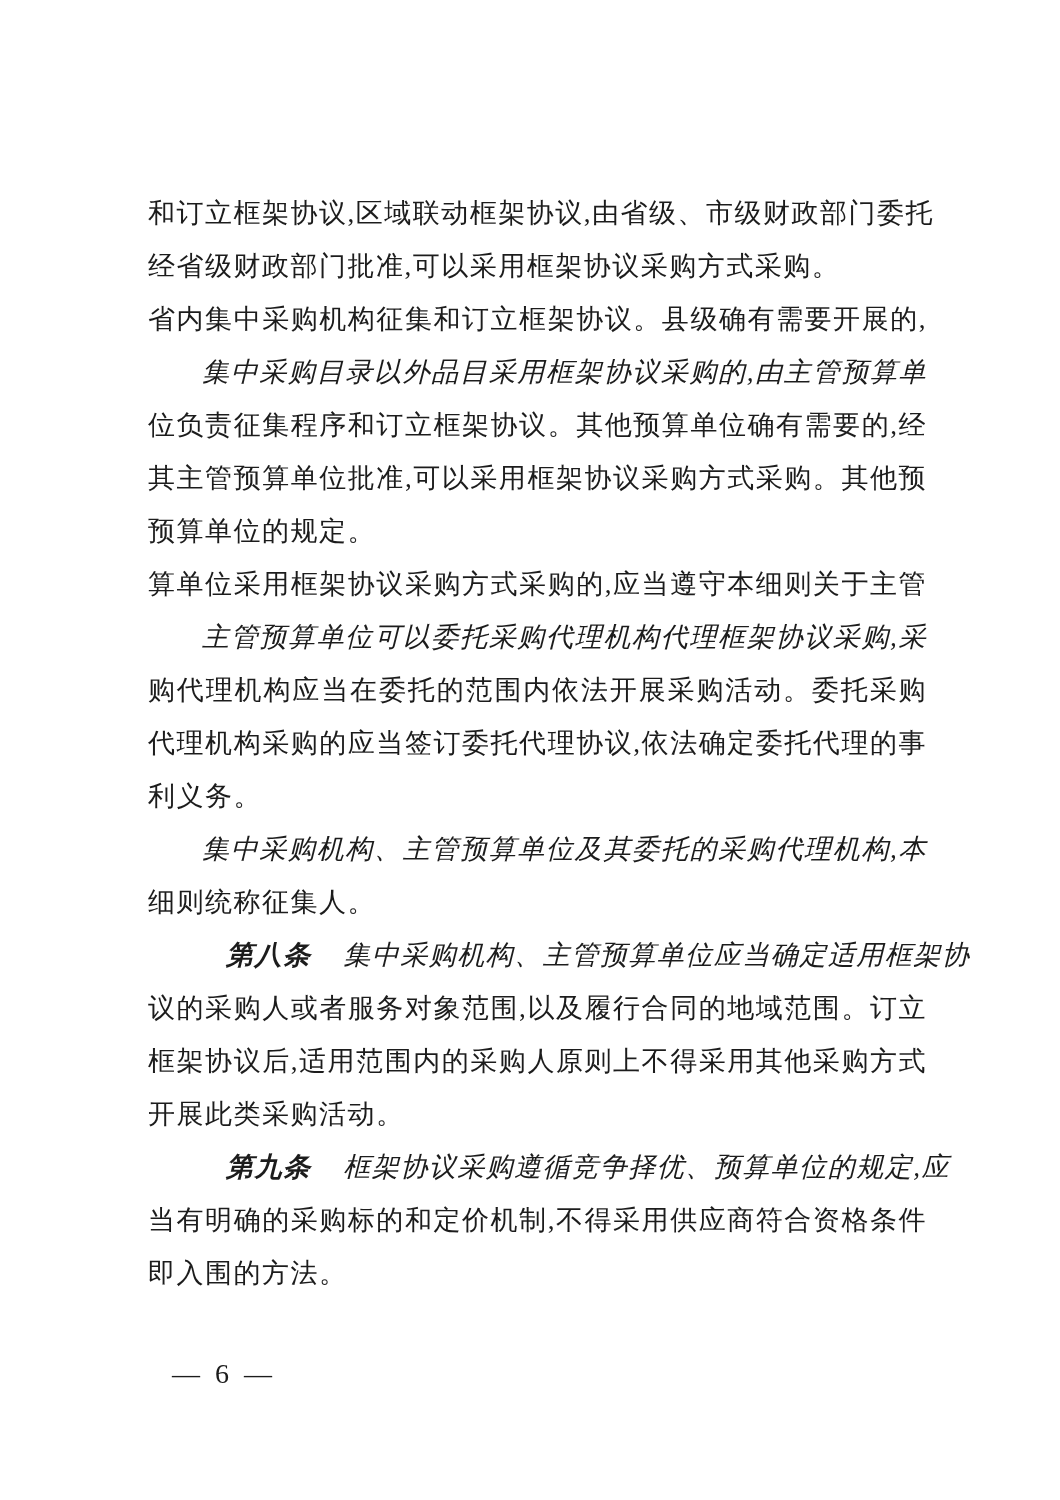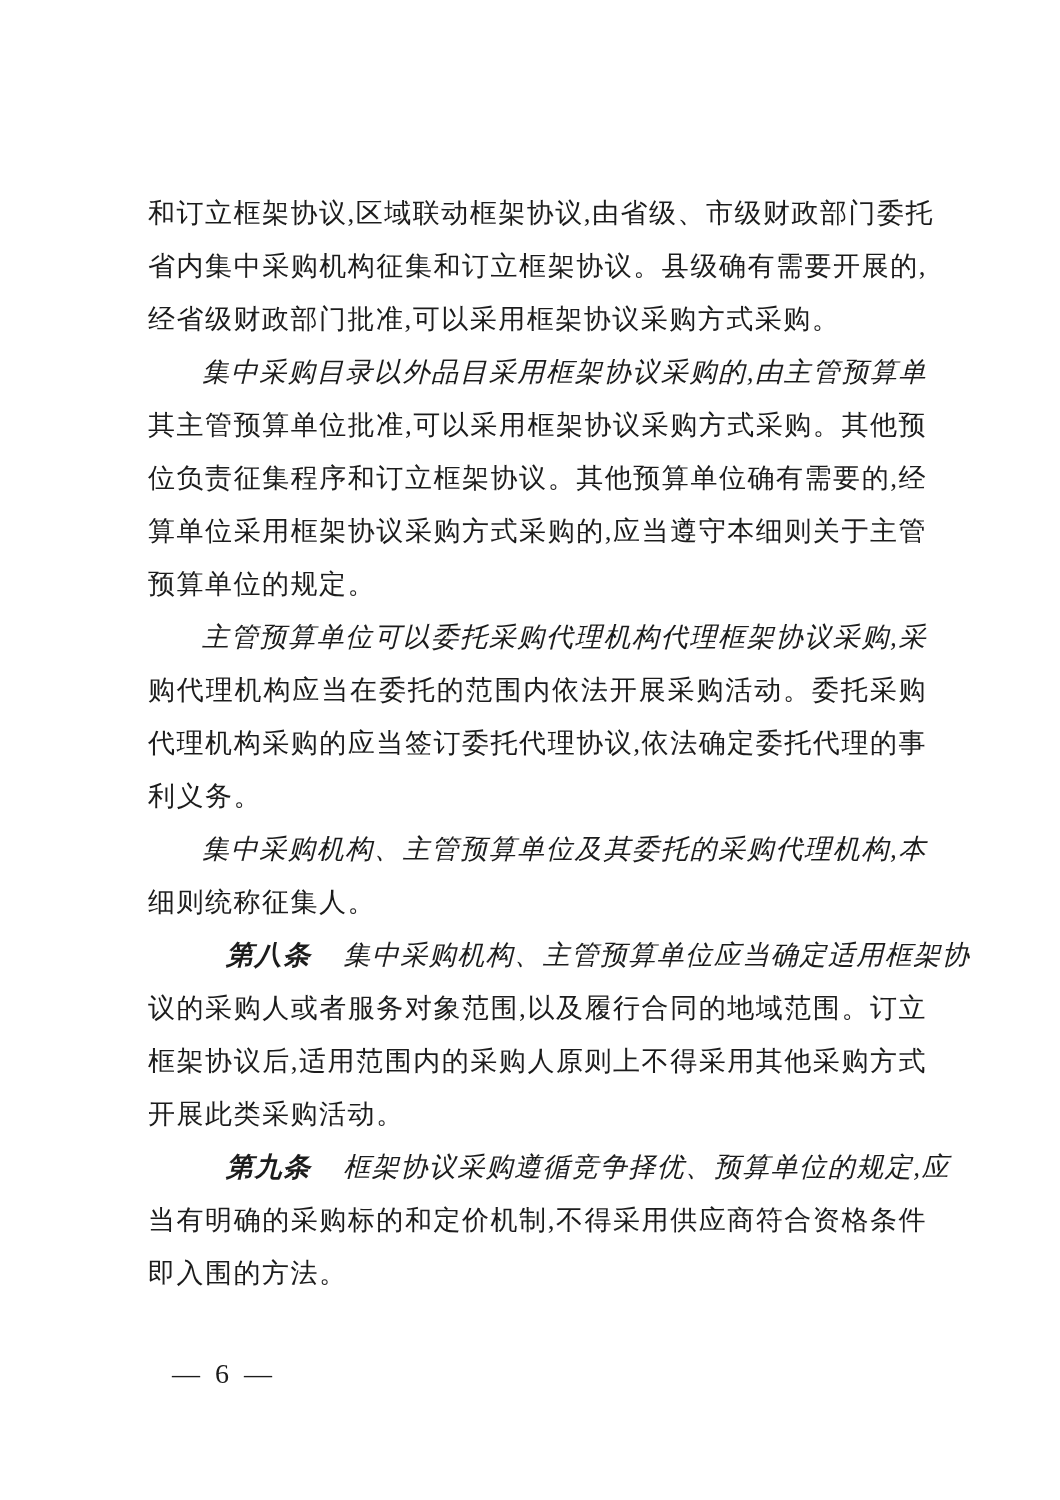--- a/index.html
+++ b/index.html
@@ -43,27 +43,27 @@
     font-size: 28px;
     letter-spacing: 4px;
   }
 </style>
 </head>
 <body>
 
 <div class="page">
   <main class="doc-body">
       <div class="line fill"><span>和订立框架协议,区域联动框架协议,由省级、市级财政部门委托</span></div>
+      <div class="line"><span>经省级财政部门批准,可以采用框架协议采购方式采购。</span></div>
       <div class="line fill"><span>省内集中采购机构征集和订立框架协议。县级确有需要开展的,</span></div>
-      <div class="line"><span>经省级财政部门批准,可以采用框架协议采购方式采购。</span></div>
       <div class="line indent fill"><span>集中采购目录以外品目采用框架协议采购的,由主管预算单</span></div>
+      <div class="line fill"><span>位负责征集程序和订立框架协议。其他预算单位确有需要的,经</span></div>
       <div class="line fill"><span>其主管预算单位批准,可以采用框架协议采购方式采购。其他预</span></div>
-      <div class="line fill"><span>位负责征集程序和订立框架协议。其他预算单位确有需要的,经</span></div>
+      <div class="line"><span>预算单位的规定。</span></div>
       <div class="line fill"><span>算单位采用框架协议采购方式采购的,应当遵守本细则关于主管</span></div>
-      <div class="line"><span>预算单位的规定。</span></div>
       <div class="line indent fill"><span>主管预算单位可以委托采购代理机构代理框架协议采购,采</span></div>
       <div class="line fill"><span>购代理机构应当在委托的范围内依法开展采购活动。委托采购</span></div>
       <div class="line fill"><span>代理机构采购的应当签订委托代理协议,依法确定委托代理的事</span></div>
       <div class="line"><span>利义务。</span></div>
       <div class="line indent fill"><span>集中采购机构、主管预算单位及其委托的采购代理机构,本</span></div>
       <div class="line"><span>细则统称征集人。</span></div>
       <div class="line indent fill"><span class="article-num">第八条</span><span class="gap"></span><span>集中采购机构、主管预算单位应当确定适用框架协</span></div>
       <div class="line fill"><span>议的采购人或者服务对象范围,以及履行合同的地域范围。订立</span></div>
       <div class="line fill"><span>框架协议后,适用范围内的采购人原则上不得采用其他采购方式</span></div>
       <div class="line"><span>开展此类采购活动。</span></div>

